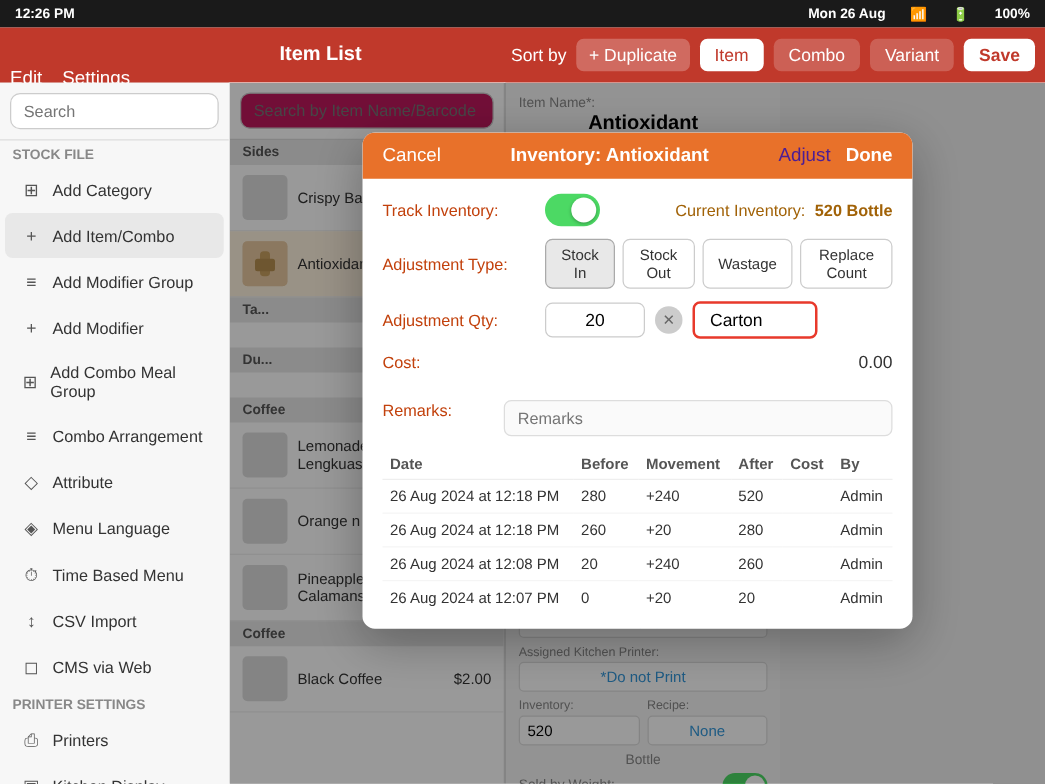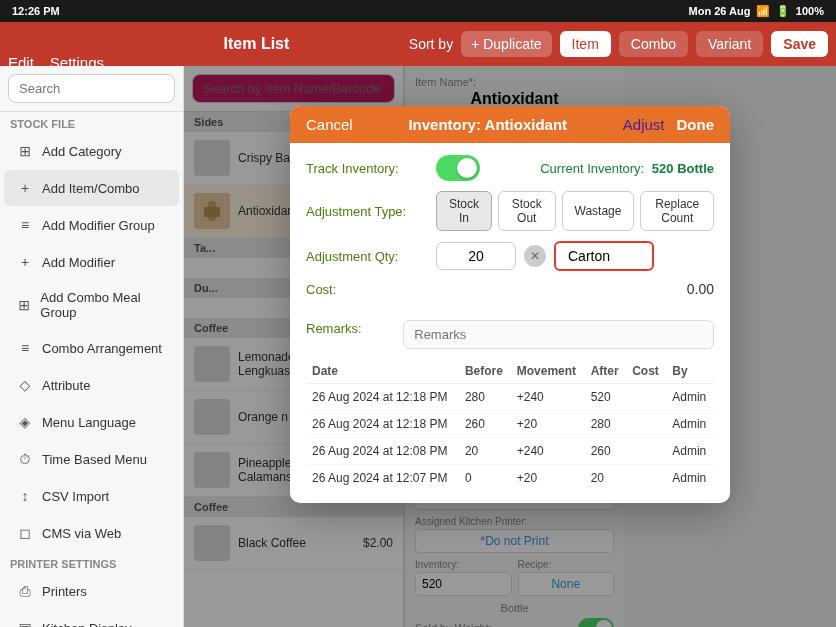--- a/index.html
+++ b/index.html
@@ -10,21 +10,21 @@
       background: #1a1a1a;
       color: white;
       display: flex;
       justify-content: space-between;
       align-items: center;
       padding: 0 12px;
       height: 22px;
       font-size: 11px;
       font-weight: 600;
     }
-    .status-bar .right { display: flex; gap: 6px; align-items: center; }
+    .status-bar .right { display: flex; gap: 20px; align-items: center; }
 
     
     .top-nav {
       background: #c0392b;
       display: flex;
       align-items: center;
       height: 44px;
       padding: 0 8px;
     }
     .top-nav .nav-left { display: flex; gap: 16px; align-items: center; }
@@ -99,28 +99,28 @@
       color: white;
       font-size: 15px;
       font-weight: 600;
     }
     .modal-header .header-right { display: flex; gap: 12px; align-items: center; }
     .modal-header .adjust-btn { color: #4c1d95; background: none; border: none; font-size: 15px; cursor: pointer; }
     .modal-header .done-btn { color: white; background: none; border: none; font-size: 15px; font-weight: 600; cursor: pointer; }
 
     .modal-body { padding: 12px 16px; }
     .modal-row { display: flex; align-items: center; margin-bottom: 10px; }
-    .modal-row-label { width: 130px; font-size: 13px; color: #4d7c0f; font-weight: 500; }
+    .modal-row-label { width: 130px; font-size: 13px; color: #c2410c; font-weight: 500; }
     .modal-row-content { flex: 1; display: flex; align-items: center; gap: 8px; }
 
     
     .toggle { width: 44px; height: 26px; background: #4cd964; border-radius: 13px; position: relative; cursor: pointer; }
     .toggle-knob { position: absolute; right: 3px; top: 3px; width: 20px; height: 20px; background: white; border-radius: 50%; box-shadow: 0 1px 3px rgba(0,0,0,0.3); }
 
-    .current-inv { font-size: 13px; color: #15803d; margin-left: auto; }
+    .current-inv { font-size: 13px; color: #a16207; margin-left: auto; }
 
     
     .type-btn-group { display: flex; gap: 6px; }
     .type-btn { padding: 5px 12px; border: 1px solid #ccc; border-radius: 6px; background: white; font-size: 12px; cursor: pointer; color: #333; }
     .type-btn.active { background: #e8e8e8; border-color: #aaa; }
 
     
     .qty-input { border: 1px solid #ccc; border-radius: 6px; padding: 5px 10px; font-size: 14px; width: 80px; text-align: center; }
     .qty-clear { width: 22px; height: 22px; background: #ccc; border-radius: 50%; display: flex; align-items: center; justify-content: center; cursor: pointer; font-size: 12px; color: #666; }
 

